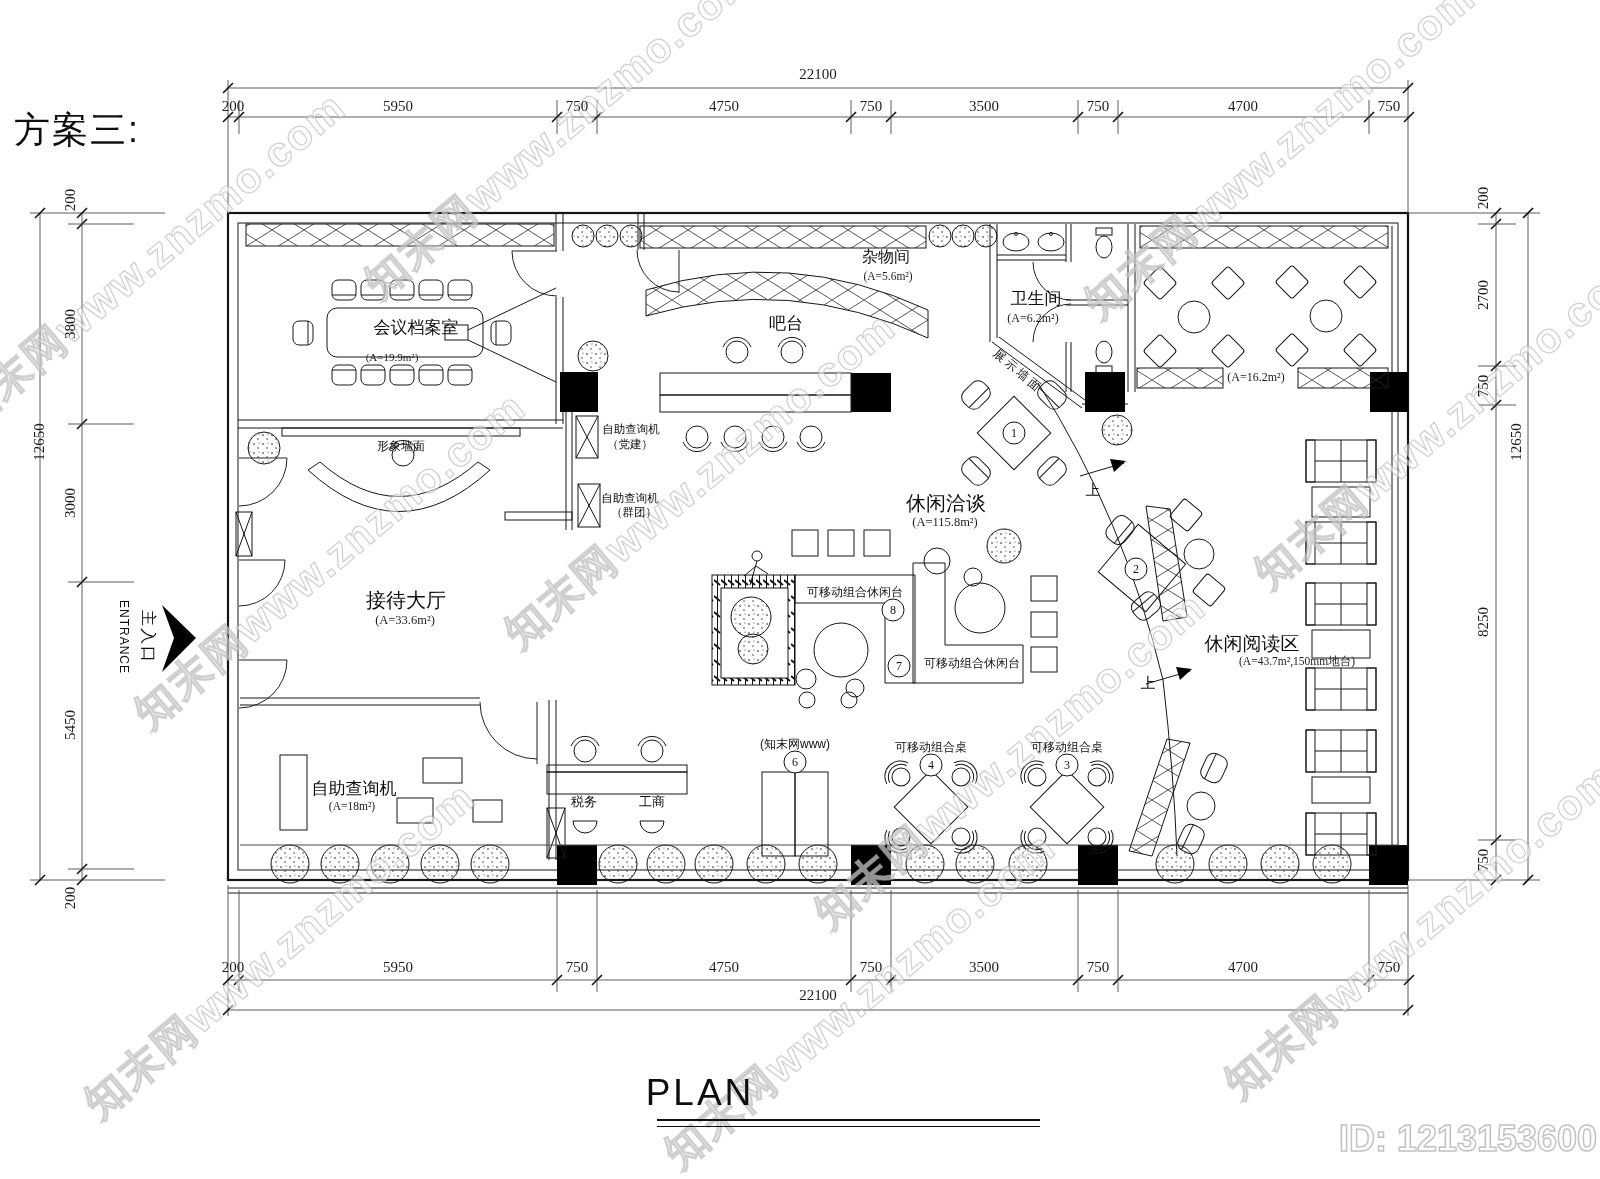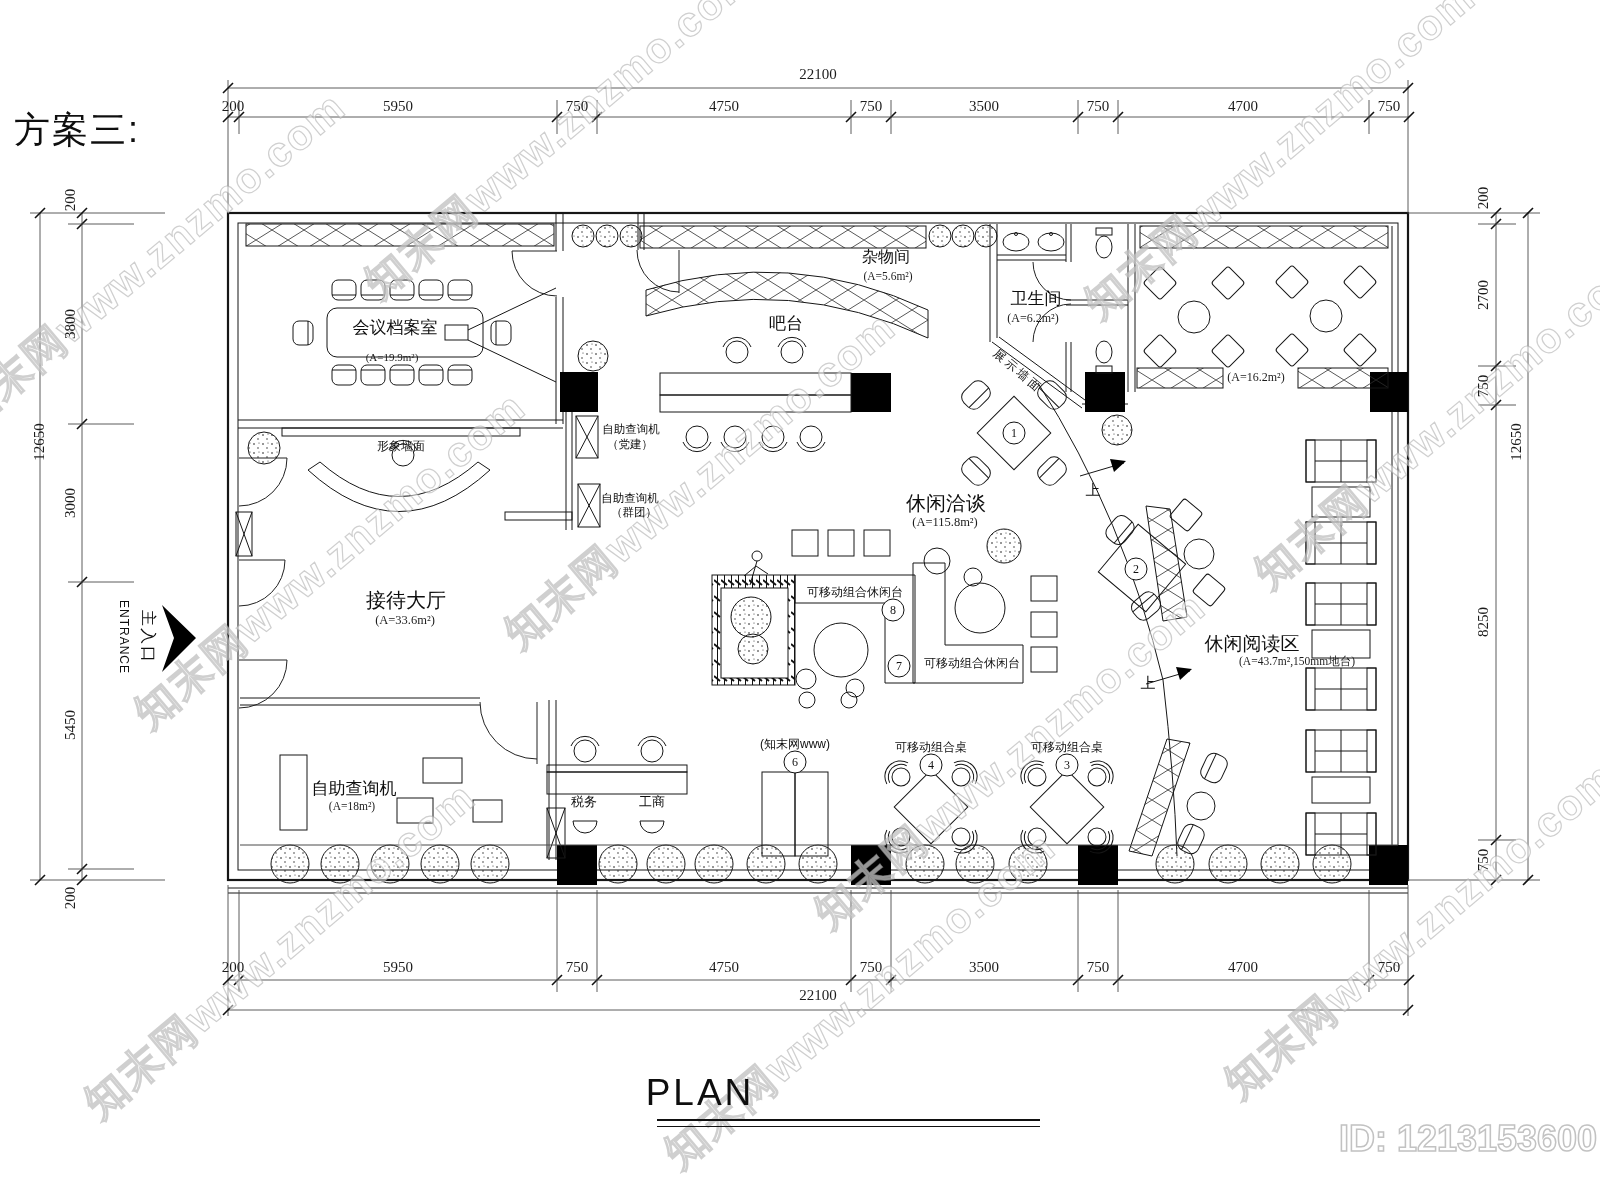--- a/index.html
+++ b/index.html
@@ -478,21 +478,21 @@
 <div class="wm" style="left:330px;top:560px;">知末网www.znzmo.com</div>
 <div class="wm" style="left:700px;top:480px;">知末网www.znzmo.com</div>
 <div class="wm" style="left:1010px;top:760px;">知末网www.znzmo.com</div>
 <div class="wm" style="left:280px;top:950px;">知末网www.znzmo.com</div>
 <div class="wm" style="left:860px;top:1000px;">知末网www.znzmo.com</div>
 <div class="wm" style="left:1420px;top:930px;">知末网www.znzmo.com</div>
 <div class="wm" style="left:1450px;top:420px;">知末网www.znzmo.com</div>
 
 <div class="lbl" style="left:77px;top:130px;font-size:36px;letter-spacing:2px;">方案三:</div>
 
-<div class="lbl" style="left:395px;top:327px;font-size:17px;">会议档案室</div>
+<div class="lbl" style="left:416px;top:327px;font-size:17px;">会议档案室</div>
 <div class="lbl dim" style="left:392px;top:357px;font-size:11px;">(A=19.9m²)</div>
 <div class="lbl" style="left:886px;top:257px;font-size:16px;">杂物间</div>
 <div class="lbl dim" style="left:888px;top:277px;font-size:11.5px;">(A=5.6m²)</div>
 <div class="lbl" style="left:1036px;top:298px;font-size:17px;">卫生间</div>
 <div class="lbl dim" style="left:1033px;top:318px;font-size:12px;">(A=6.2m²)</div>
 <div class="lbl" style="left:762px;top:323px;font-size:17px;margin-left:24px;">吧台</div>
 <div class="lbl" style="left:406px;top:600px;font-size:20px;">接待大厅</div>
 <div class="lbl dim" style="left:405px;top:620px;font-size:12.5px;">(A=33.6m²)</div>
 <div class="lbl" style="left:946px;top:503px;font-size:20px;">休闲洽谈</div>
 <div class="lbl dim" style="left:945px;top:522px;font-size:12.5px;">(A=115.8m²)</div>

